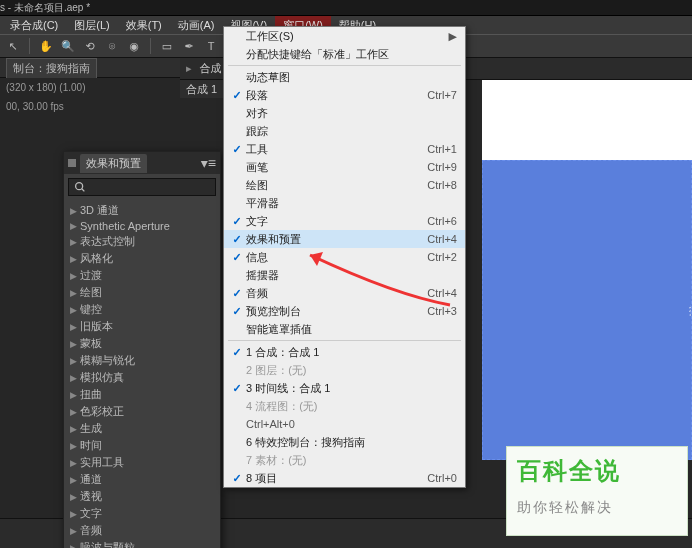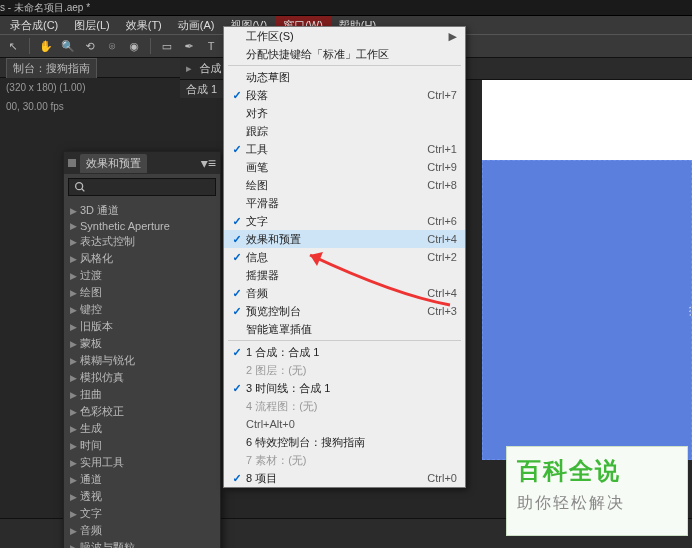--- a/index.html
+++ b/index.html
@@ -33,21 +33,21 @@
 .fx-head-sp{flex:1}
 .fx-menu{color:#bbb;font-size:14px}
 .fx-search{margin:4px;height:18px;background:#2a2a2a;border:1px solid #111;display:flex;align-items:center;padding-left:4px}
 .fx-list{padding:2px 0}
 .fx-item{display:flex;align-items:center;padding:1px 6px;color:#bbb;cursor:pointer}
 .fx-item .tri{width:10px;color:#888;font-size:9px}
 .comp-view{position:absolute;right:0;top:80px;width:210px;height:370px;background:#fff}
 .blue-box{position:absolute;top:80px;left:0;right:0;height:300px;background:#5a7fdc;display:flex;align-items:center;justify-content:flex-end;padding-right:0;color:#fff;font-size:38px;overflow:hidden;border:1px dashed #6a8fec}
 .badge{position:absolute;right:4px;bottom:12px;width:182px;height:90px;background:#f7fbf5;border:1px solid #cde2c6;padding:8px 10px;z-index:200}
 .badge-title{color:#3fb837;font-size:24px;font-weight:bold;letter-spacing:2px}
-.badge-sub{color:#888;font-size:16px;letter-spacing:2px;margin-top:6px}
+.badge-sub{color:#888;font-size:14px;letter-spacing:2px;margin-top:12px}
 .timeline{position:absolute;left:0;right:0;bottom:0;height:30px;background:#2b2b2b;border-top:1px solid #111}
 .arrow{position:absolute;z-index:150;pointer-events:none}
 .arrow-line{stroke:#e33;stroke-width:3;fill:none}
 .arrow-head{fill:#e33}
 svg.icon{width:14px;height:14px;stroke:#bbb;fill:none;stroke-width:1.5}
 </style>
 </head>
 <body>
 
 <div class="titlebar">s - 未命名项目.aep *</div>

